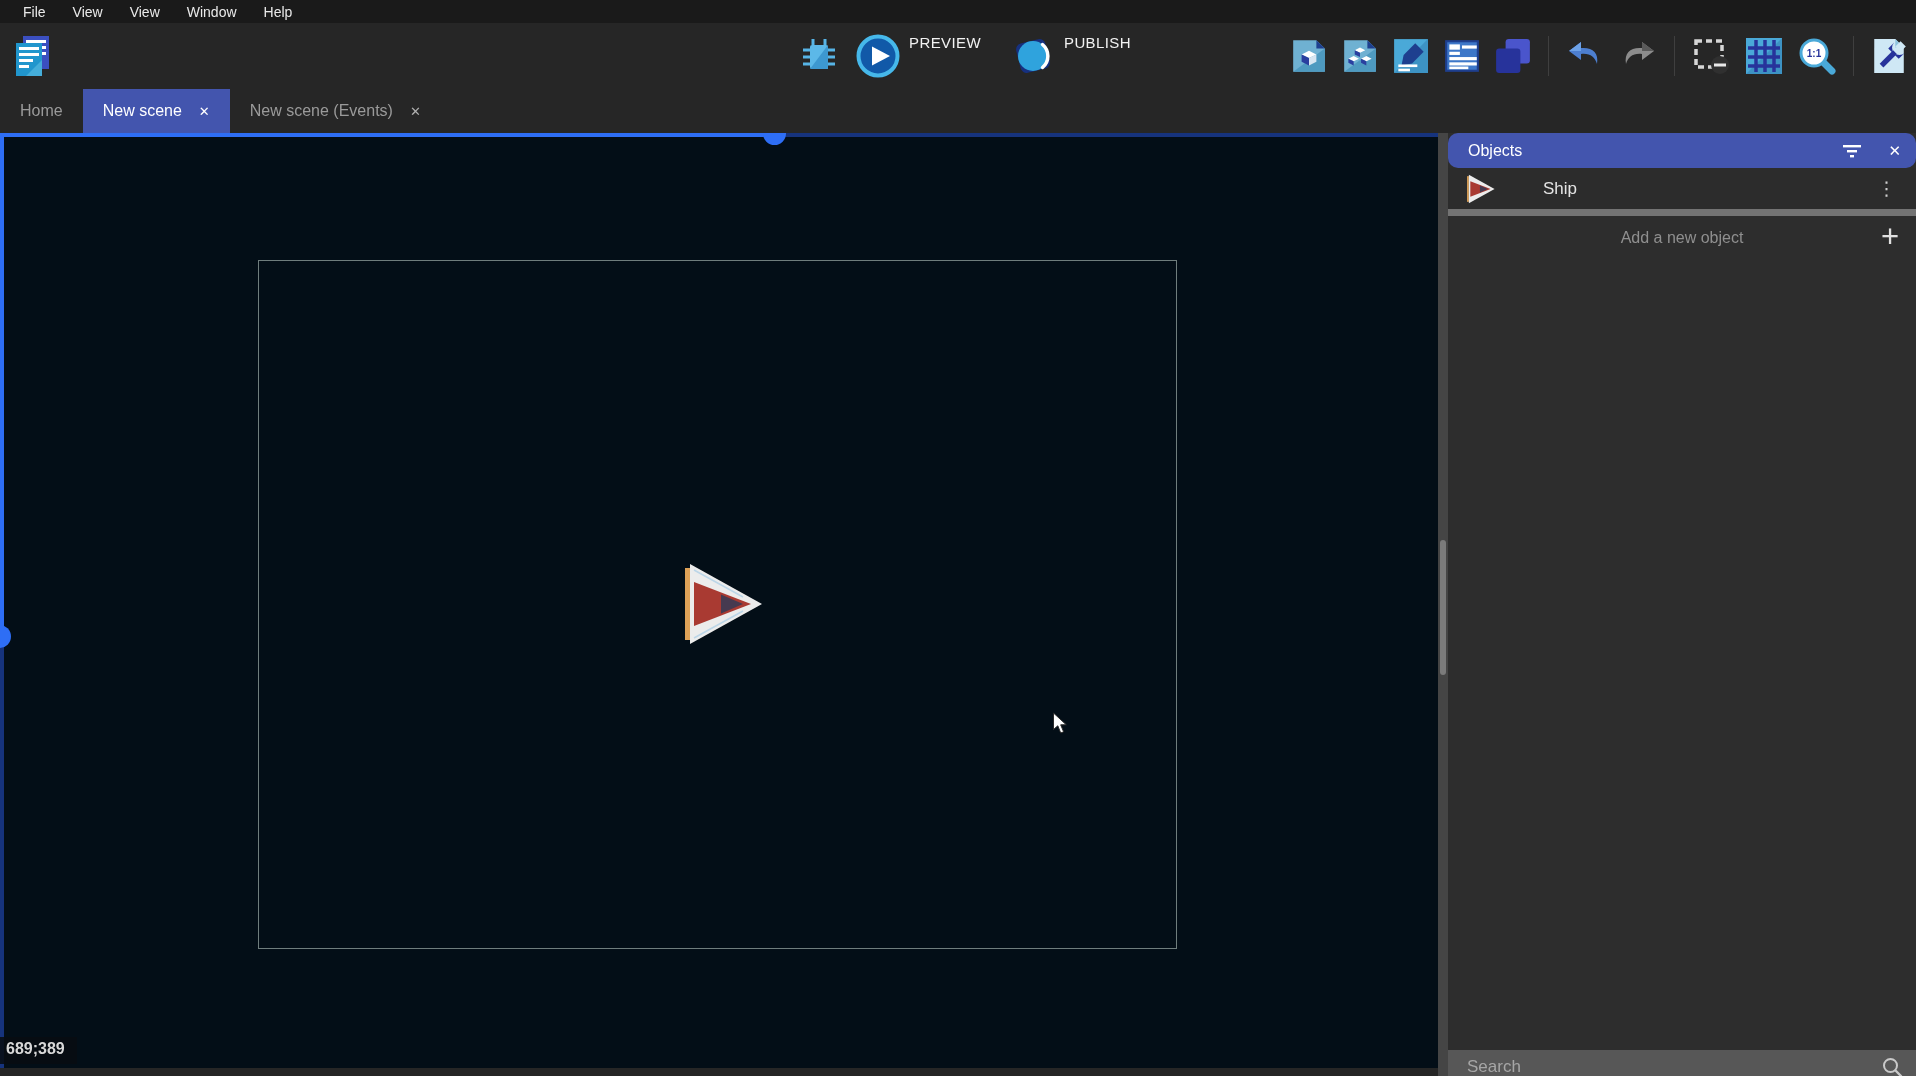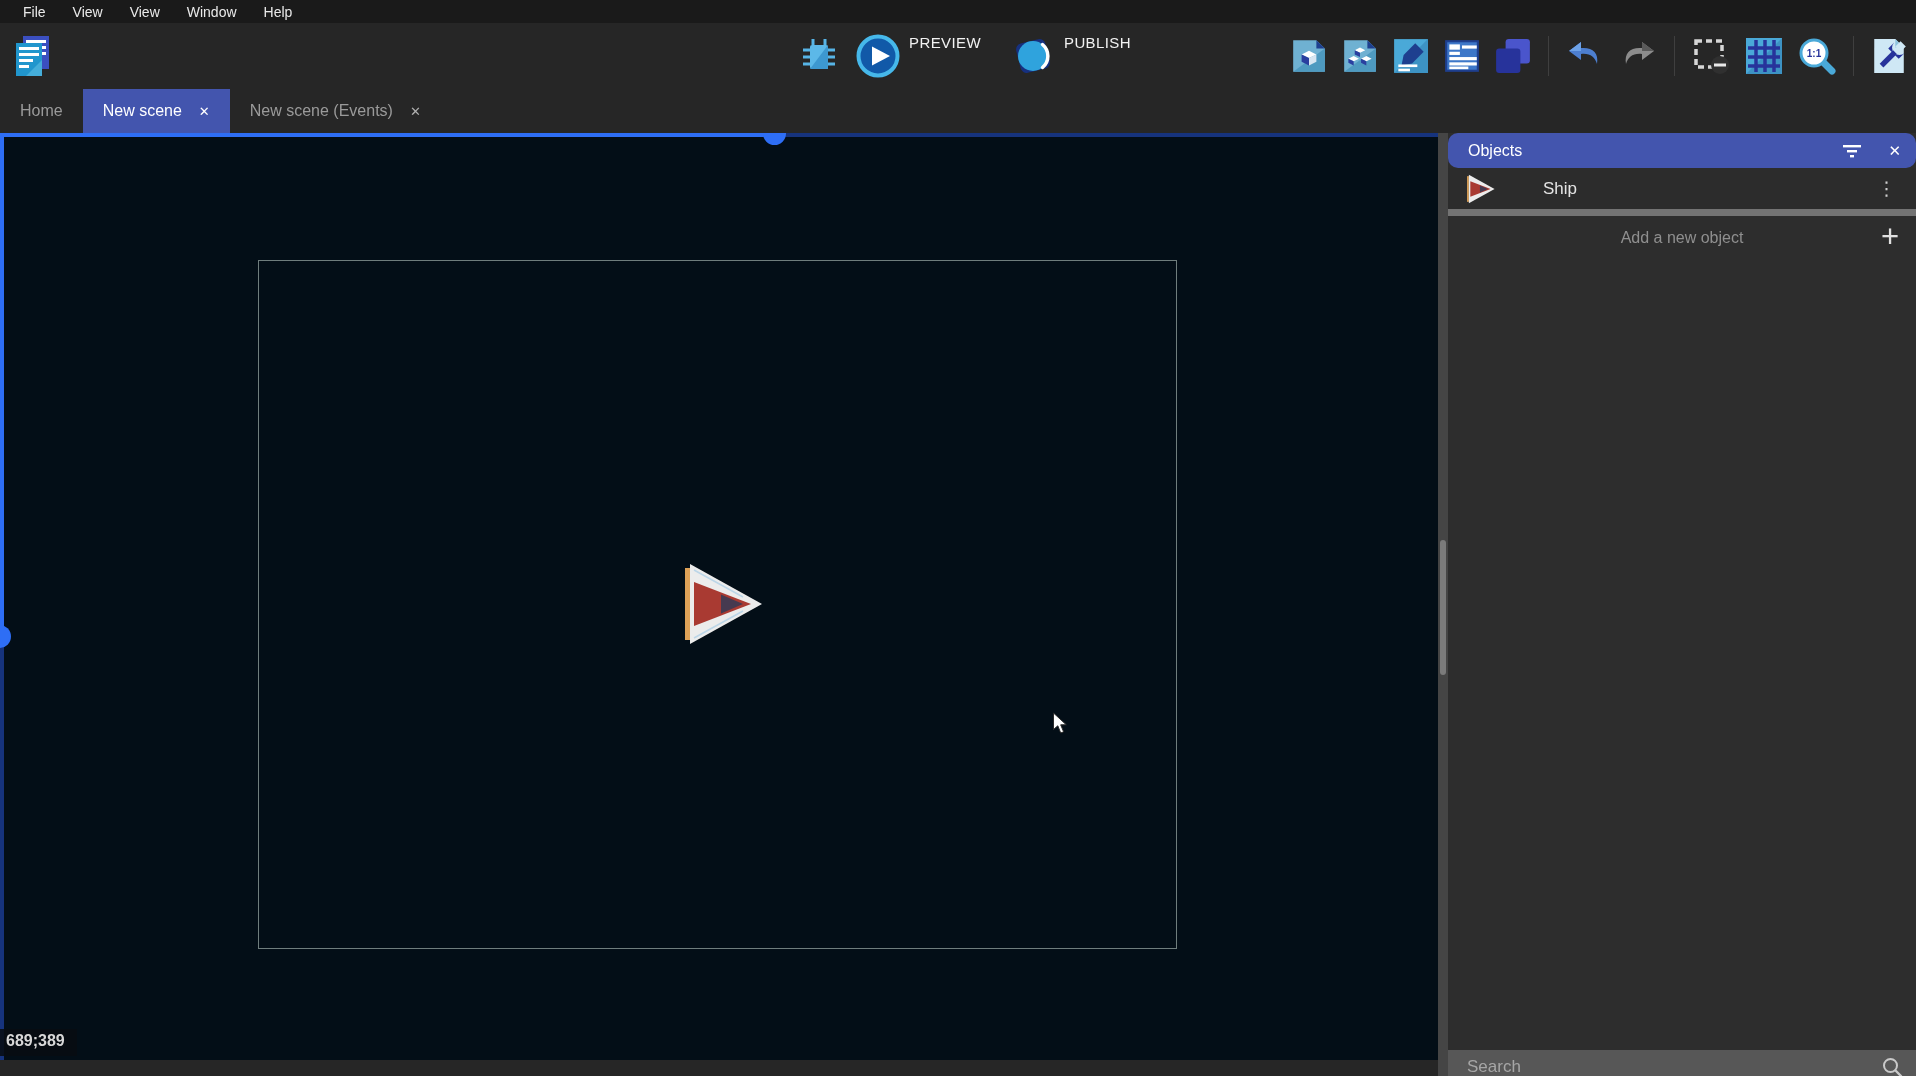--- a/index.html
+++ b/index.html
@@ -30,21 +30,21 @@
   .tabbar {
     position:absolute; top:89px; left:0; right:0; height:44px;
     background:#262626; display:flex; align-items:stretch;
   }
   .tab { display:flex; align-items:center; padding:0 20px; font-size:16px; color:#9a9a9a; cursor:pointer; }
   .tab .close { margin-left:17px; font-size:13px; color:#b0b0b0; }
   .tab.active { background:#4355ae; color:#ffffff; }
   .tab.active .close { color:#ffffff; }
   
   .canvas {
-    position:absolute; top:133px; left:0; width:1438px; bottom:16px;
+    position:absolute; top:133px; left:0; width:1438px; bottom:8px;
     background:#030e17; overflow:hidden; cursor:default;
   }
   .hscroll-bright { position:absolute; top:0; left:0; width:775px; height:4px; background:#2e6ef5; }
   .hscroll-dark   { position:absolute; top:0; left:775px; right:0; height:4px; background:#16337d; }
   .hscroll-handle { position:absolute; top:-11px; left:763px; width:23px; height:23px; border-radius:50%; background:#2e6ef5; }
   .vscroll-bright { position:absolute; top:0; left:0; width:4px; height:504px; background:#2e6ef5; }
   .vscroll-dark   { position:absolute; top:504px; left:0; width:4px; bottom:0; background:#16337d; }
   .vscroll-handle { position:absolute; top:492px; left:-12px; width:23px; height:23px; border-radius:50%; background:#2e6ef5; }
   .scene-rect { position:absolute; left:258px; top:127px; width:919px; height:689px; border:1px solid #6f7d7d; }
   .ship-instance { position:absolute; left:685px; top:429px; width:78px; height:84px; }

